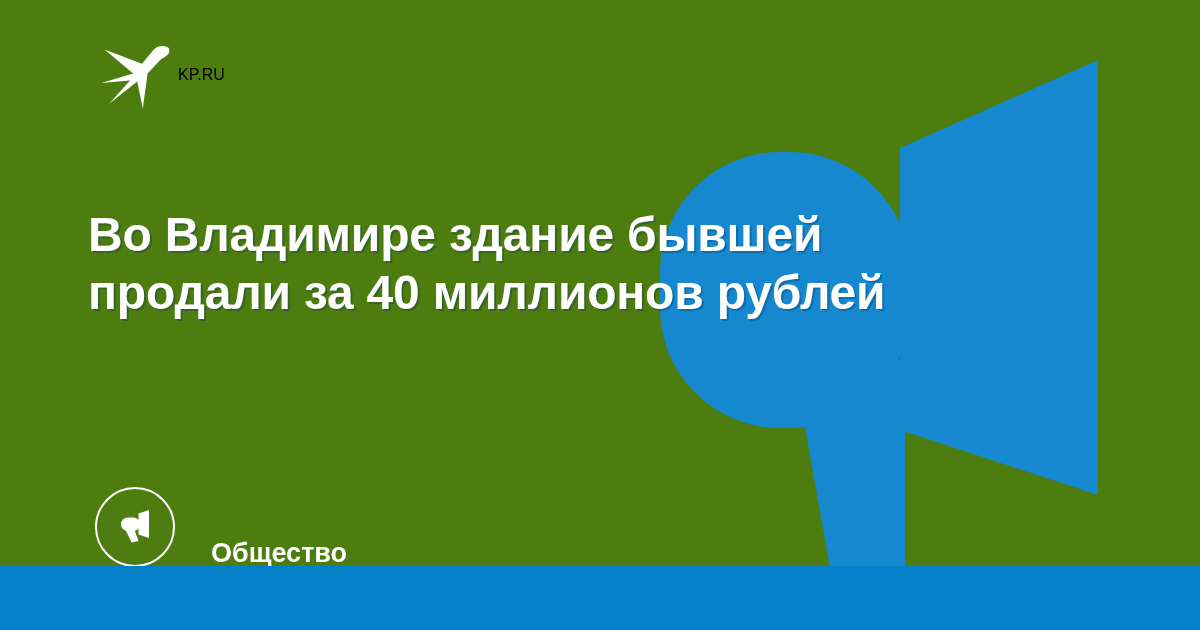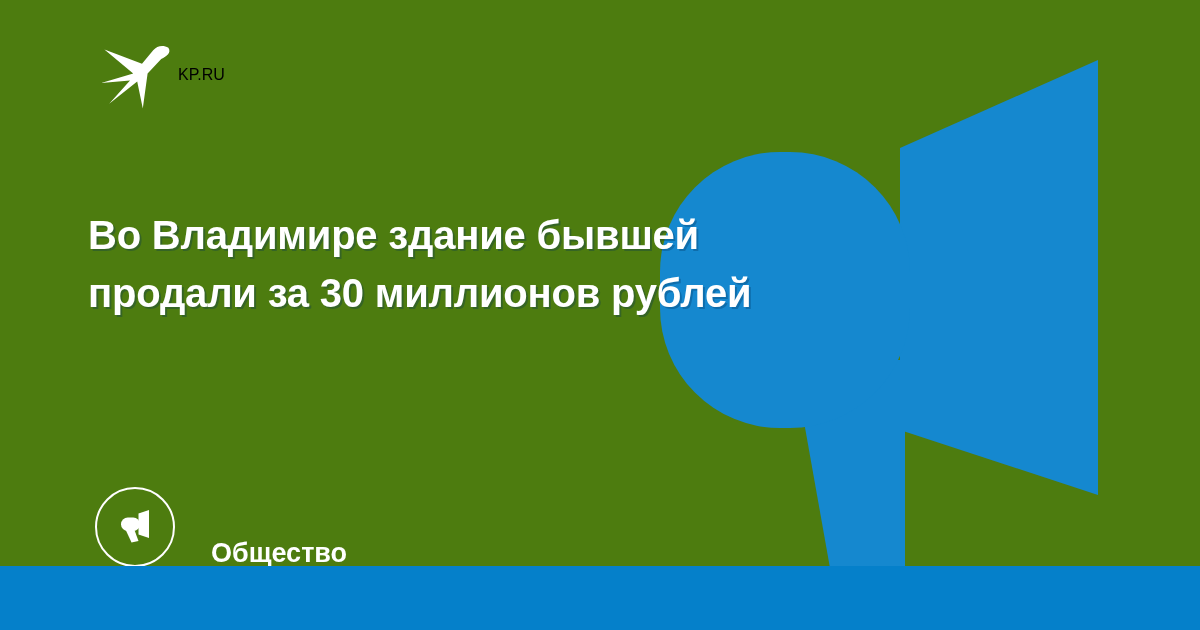--- a/index.html
+++ b/index.html
@@ -51,21 +51,21 @@
   }
 
   
   #headline {
     position: absolute;
     left: 88px;
     top: 186px;
     width: 1010px;
     z-index: 3;
     color: #ffffff;
-    font-size: 40px;
+    font-size: 48px;
     font-weight: bold;
     line-height: 58px;
     letter-spacing: -0.2px;
     text-shadow: 2px 2px 0 rgba(0, 48, 90, 0.30);
     margin-top: 20px;
   }
   #headline .hl-line {
     display: block;
     white-space: nowrap;
   }
@@ -132,21 +132,21 @@
                L 56 92
                L 62 48
                L 79 30
                C 86 27, 92 22, 88 16 Z"></path>
     </svg>
     <div>KP.RU</div>
   </div>
 
   <h1 id="headline">
     <span class="hl-line">Во Владимире здание бывшей</span>
-    <span class="hl-line">продали за 30 миллионов рублей</span>
+    <span class="hl-line">продали за 40 миллионов рублей</span>
   </h1>
 
   <div id="category">
     <div id="category-icon-circle">
       <svg width="44" height="44" viewBox="0 0 44 44" aria-hidden="true">
 
         <path fill="#ffffff" d="M 25.5 8.5 L 36 5 L 36 33 L 25.5 29.5 Z"></path>
 
         <rect x="8" y="12.5" width="19" height="13.5" rx="6.75" ry="6.75" fill="#ffffff"></rect>
 

